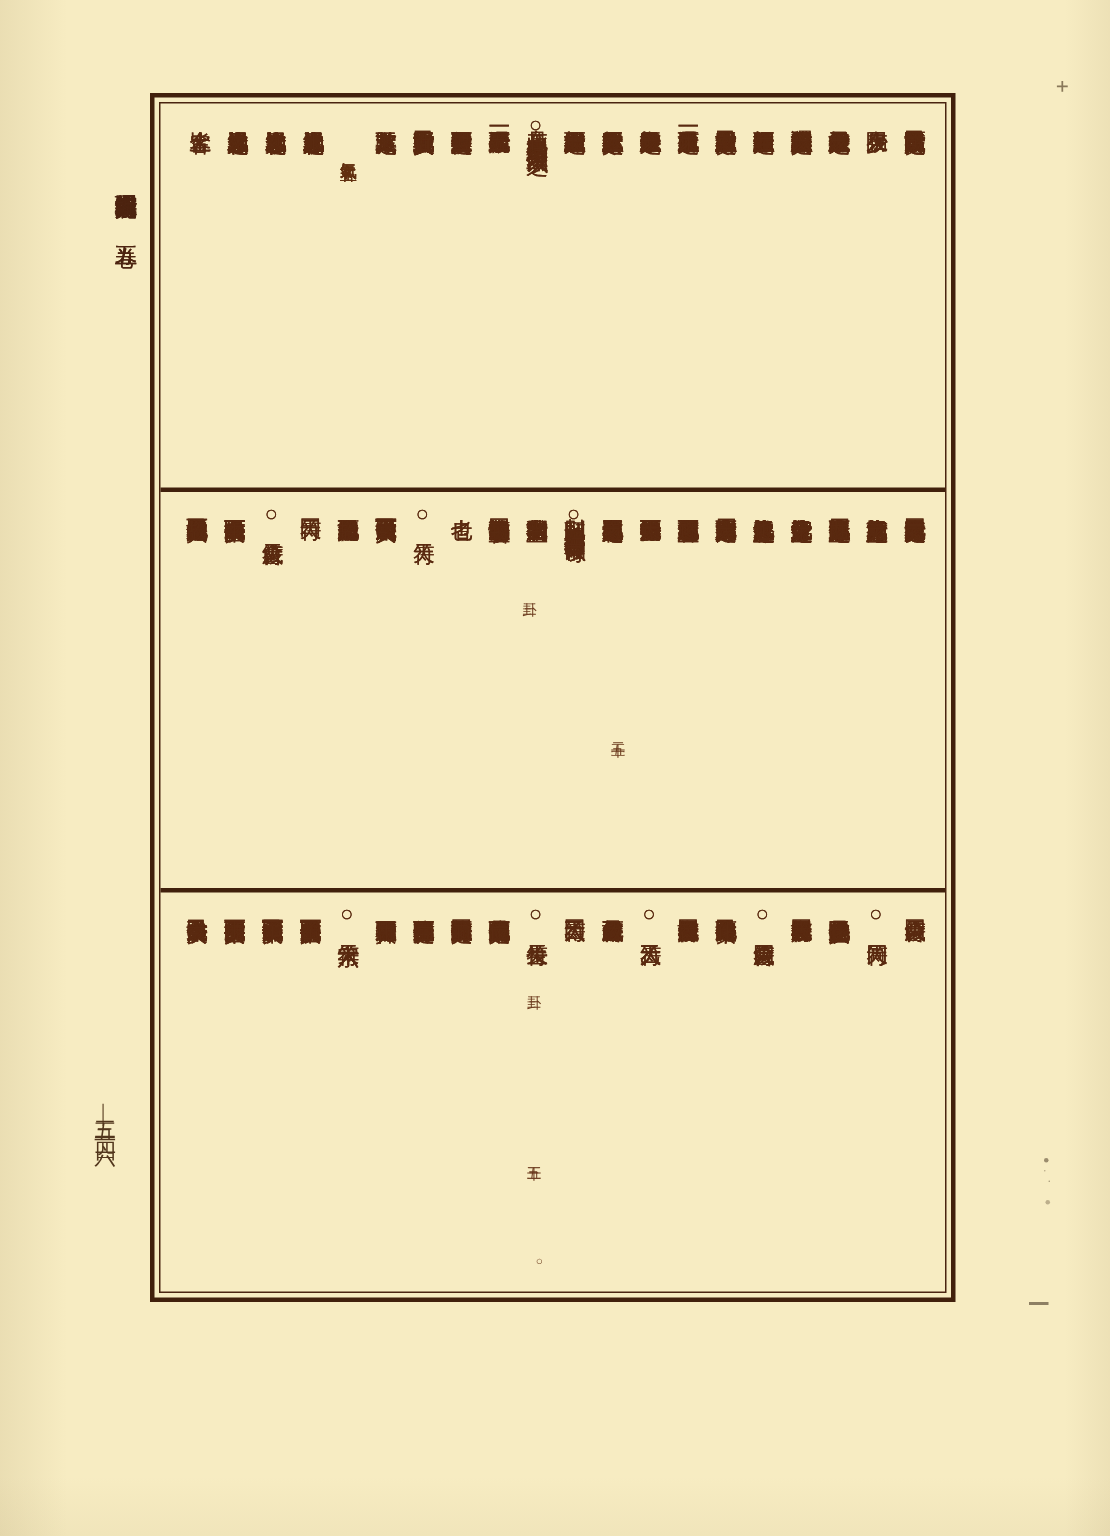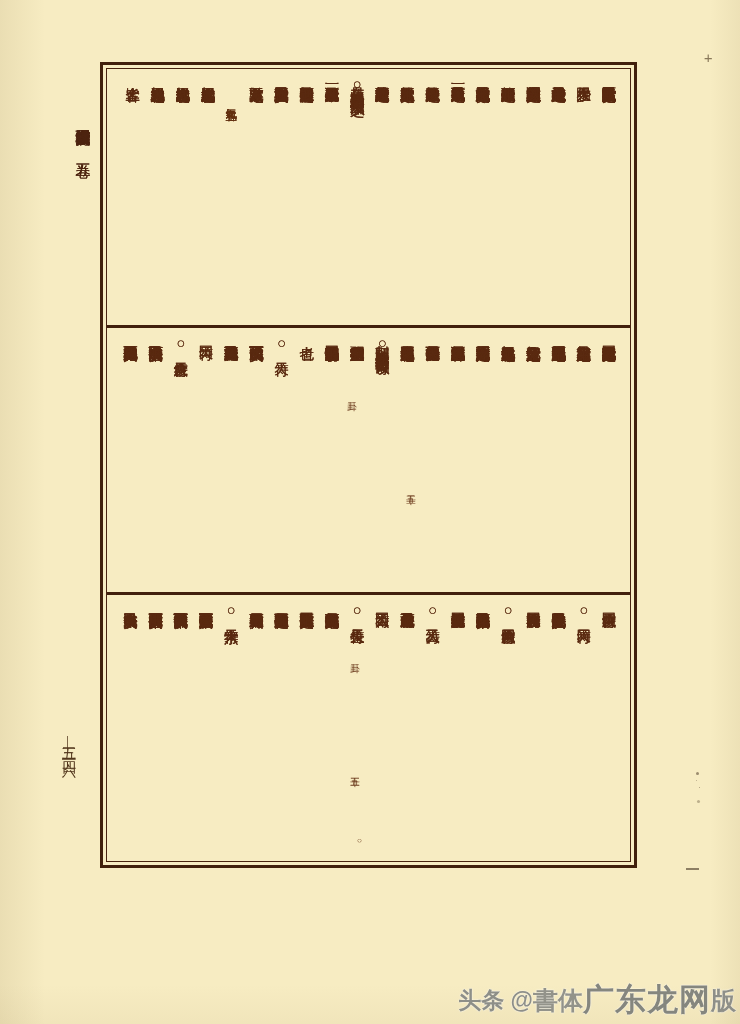--- a/index.html
+++ b/index.html
@@ -168,20 +168,14 @@
 
     </div>
   </div>
 
   <div class="note" style="left:347px; top:394px;">卦三</div>
   <div class="note" style="left:406px; top:488px;">五十二</div>
   <div class="note" style="left:350px; top:656px;">卦三</div>
   <div class="note" style="left:350px; top:770px;">五十三</div>
   <div class="note" style="left:354px; top:836px; font-size:8px;">○</div>
 
-  <div class="watermark">
-    <span class="wm1">头条 @</span>
-    <span class="wm2">書体</span>
-    <span class="wm3">广东龙网</span>
-    <span class="wm4">版</span>
-  </div>
 
 </div>
 
 </body></html>

